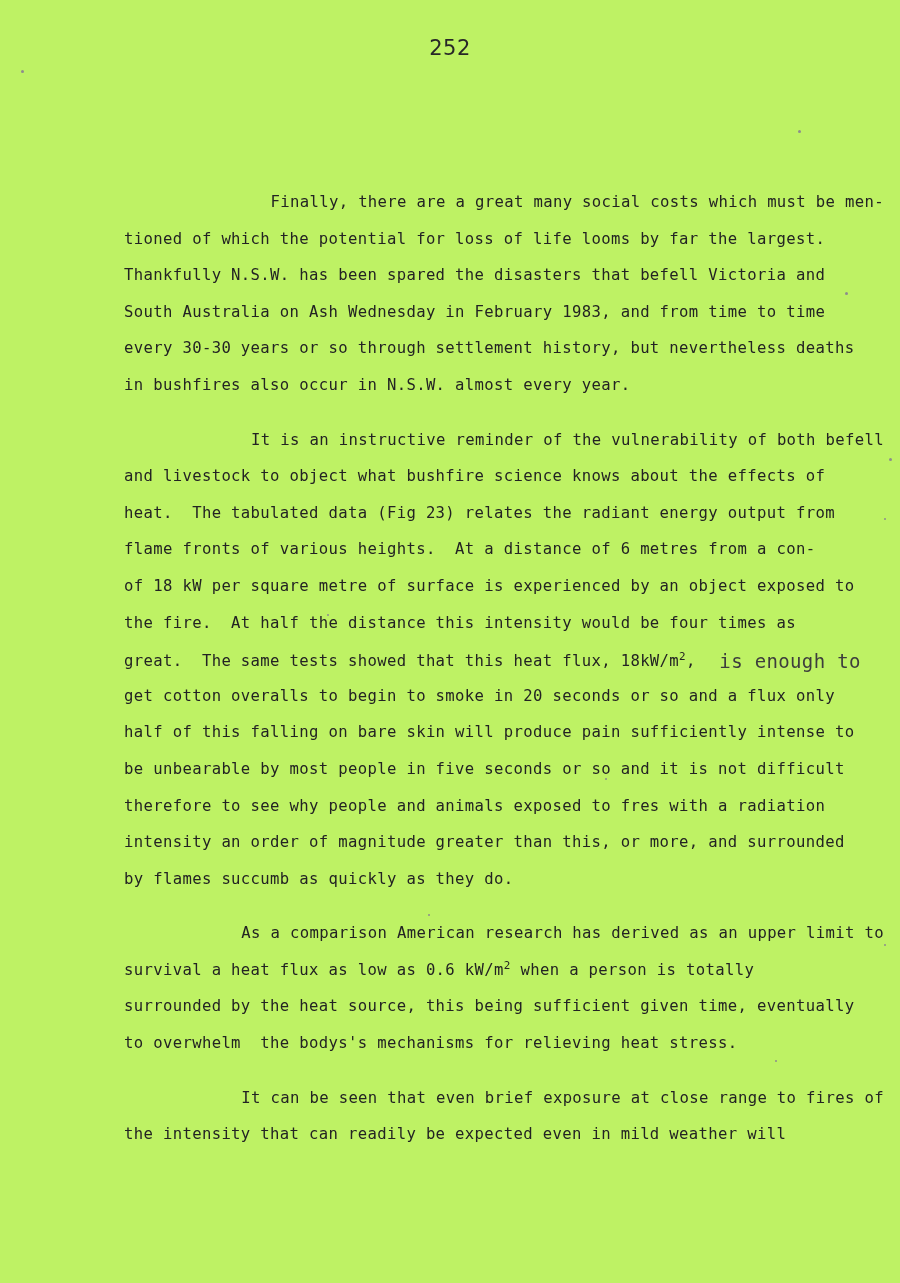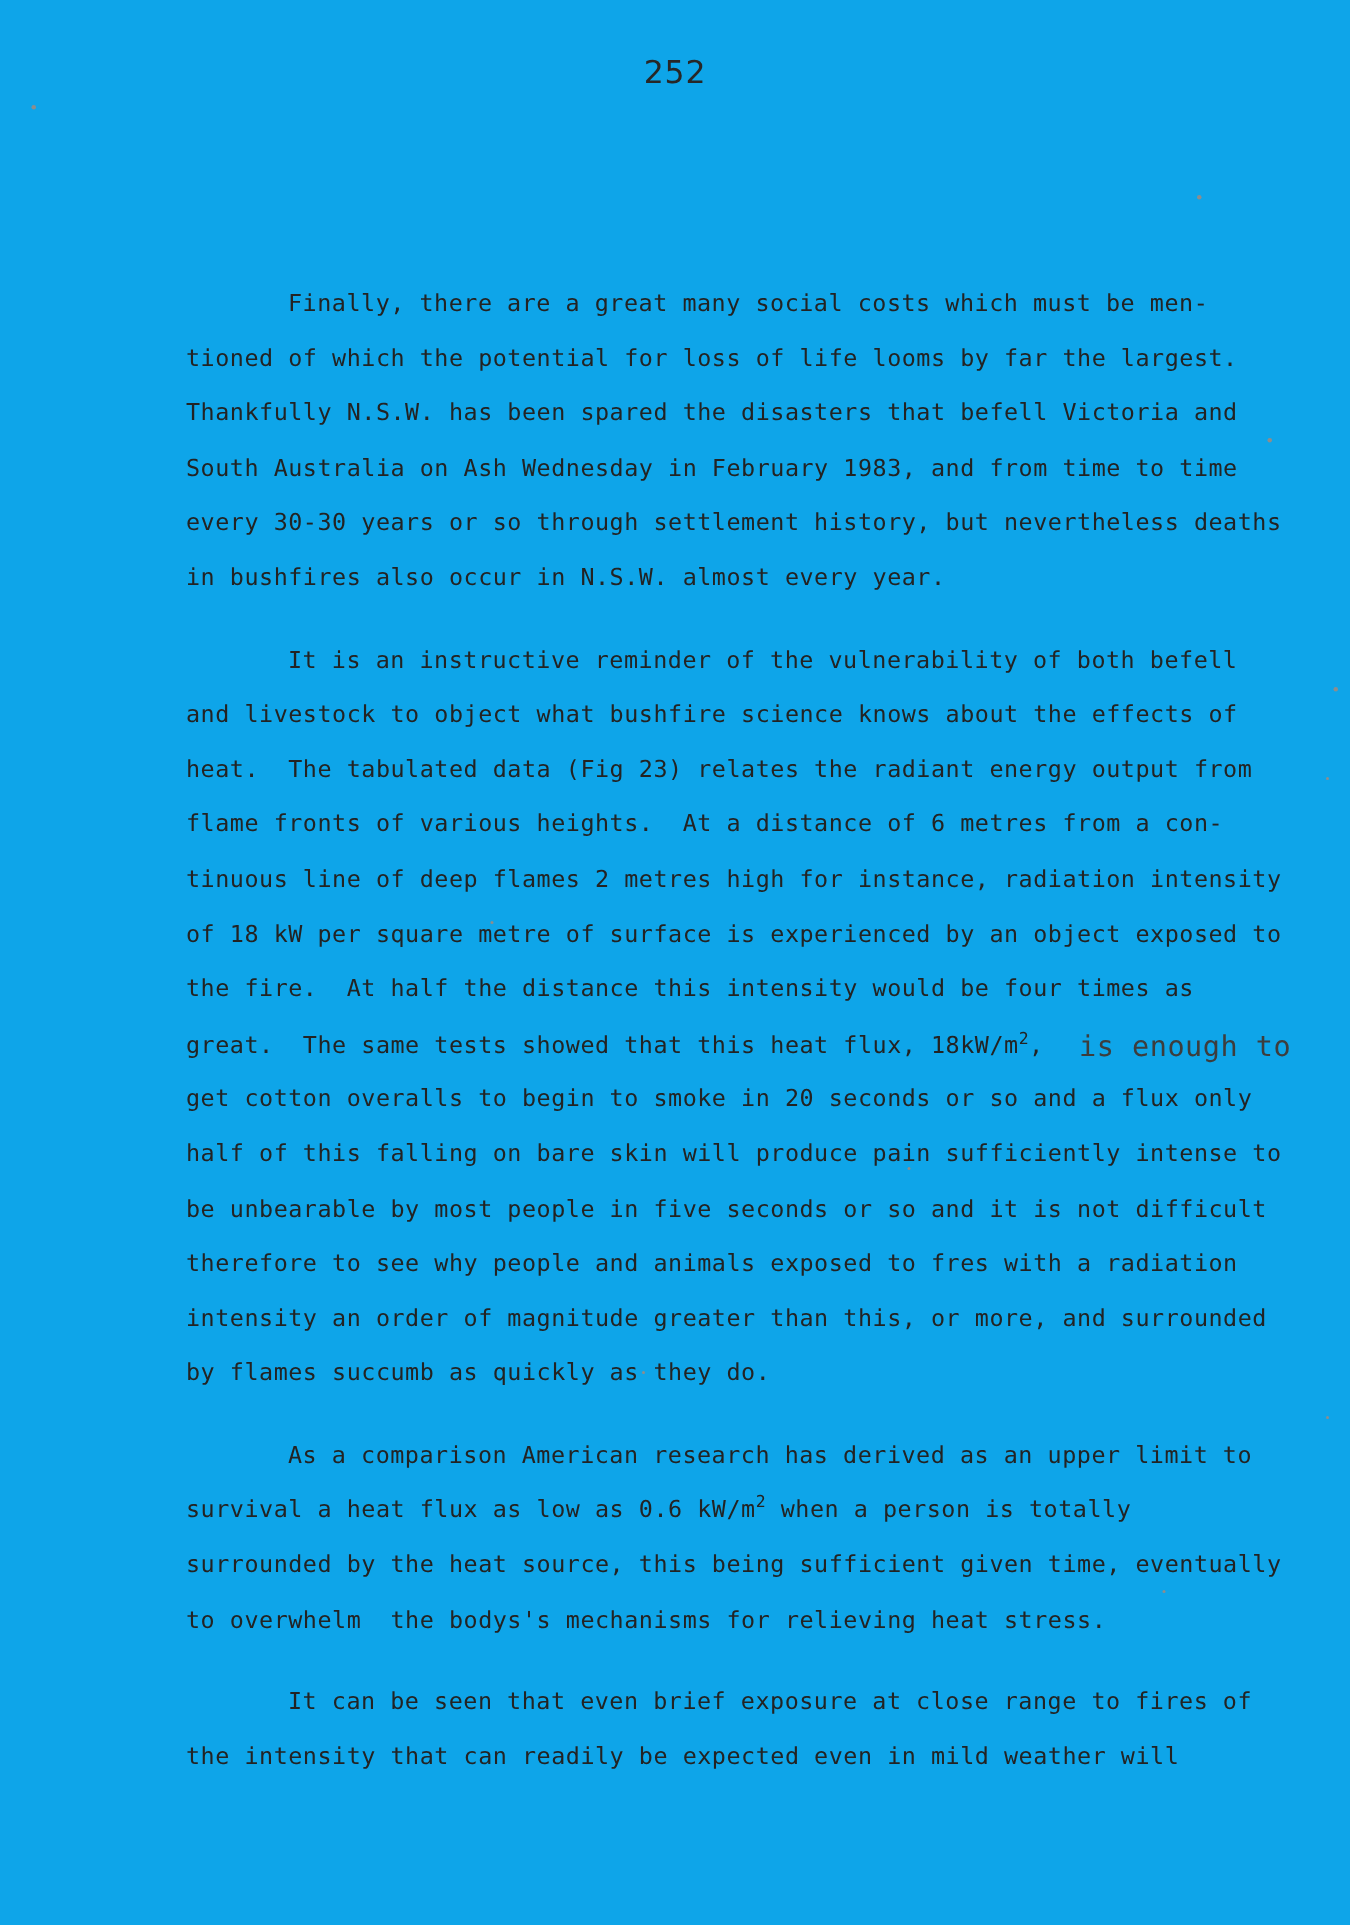--- a/index.html
+++ b/index.html
@@ -6,21 +6,21 @@
   html, body {
     margin: 0;
     padding: 0;
     background: #ffffff;
   }
 
   .page {
     position: relative;
     width: 900px;
     height: 1283px;
-    background: #0ea5e9;
+    background: #bef264;
     overflow: hidden;
     font-family: "DejaVu Sans Mono", "Liberation Mono", monospace;
     color: #1a1a1a;
     -webkit-font-smoothing: none;
   }
 
   
   .page-number {
     position: absolute;
     top: 36px;
@@ -50,20 +50,21 @@
     height: 36.6px;
     line-height: 36.6px;
     font-size: 15.6px;
     letter-spacing: 0.35px;
     white-space: pre;
     color: #232323;
   }
 
   .line.indent {
     padding-left: 68px;
+    text-align: right;
   }
 
   sup {
     font-size: 0.7em;
     vertical-align: super;
     line-height: 0;
   }
 
   
   .offset-run {
@@ -94,21 +95,20 @@
         <span class="line">Thankfully N.S.W. has been spared the disasters that befell Victoria and</span>
         <span class="line">South Australia on Ash Wednesday in February 1983, and from time to time</span>
         <span class="line">every 30-30 years or so through settlement history, but nevertheless deaths</span>
         <span class="line">in bushfires also occur in N.S.W. almost every year.</span>
       </div>
       <div class="para">
         <span class="line indent">It is an instructive reminder of the vulnerability of both befell</span>
         <span class="line">and livestock to object what bushfire science knows about the effects of</span>
         <span class="line">heat.  The tabulated data (Fig 23) relates the radiant energy output from</span>
         <span class="line">flame fronts of various heights.  At a distance of 6 metres from a con-</span>
-        <span class="line">tinuous line of deep flames 2 metres high for instance, radiation intensity</span>
         <span class="line">of 18 kW per square metre of surface is experienced by an object exposed to</span>
         <span class="line">the fire.  At half the distance this intensity would be four times as</span>
         <span class="line"><span>great.  The same tests showed that this heat flux, 18kW/m</span><sup>2</sup><span>,</span><span class="offset-run">  is enough to</span></span>
         <span class="line">get cotton overalls to begin to smoke in 20 seconds or so and a flux only</span>
         <span class="line">half of this falling on bare skin will produce pain sufficiently intense to</span>
         <span class="line">be unbearable by most people in five seconds or so and it is not difficult</span>
         <span class="line">therefore to see why people and animals exposed to fres with a radiation</span>
         <span class="line">intensity an order of magnitude greater than this, or more, and surrounded</span>
         <span class="line">by flames succumb as quickly as they do.</span>
       </div>

